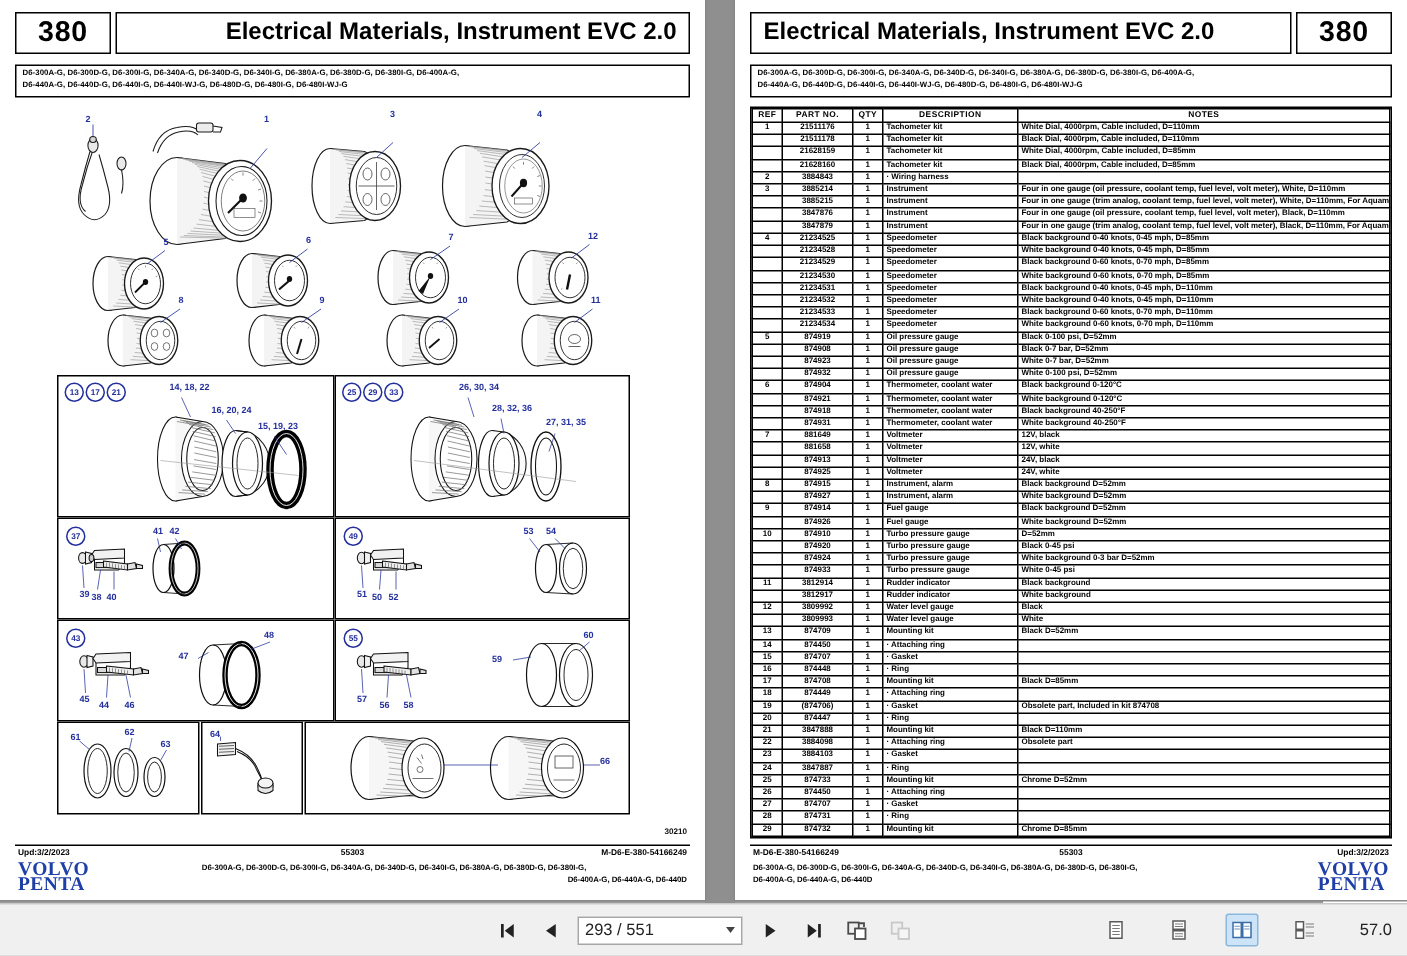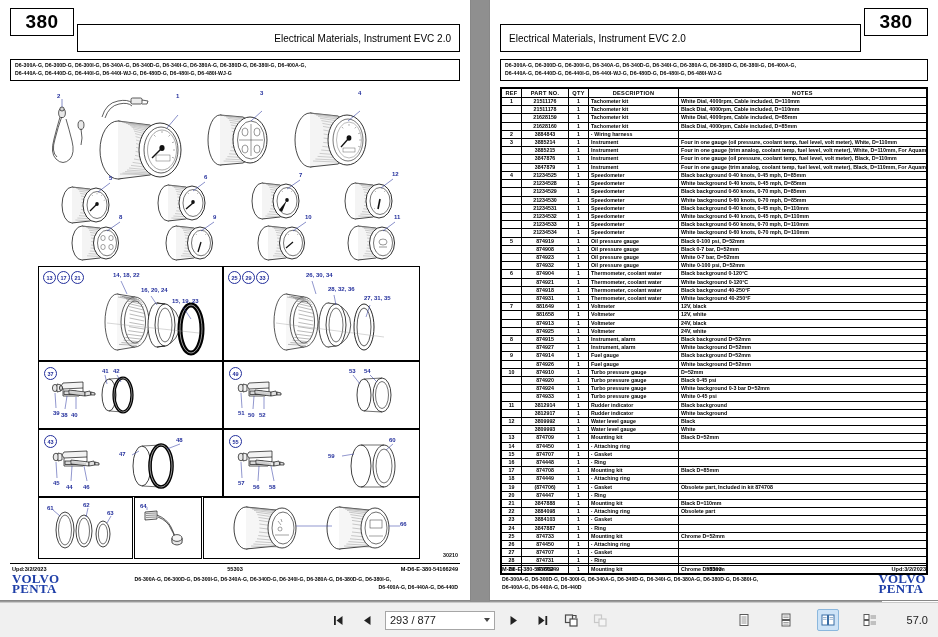--- a/index.html
+++ b/index.html
@@ -15,21 +15,21 @@
   .doc-area{position:absolute;left:0;top:0;width:850px;height:603px;background:#9a9a9a;padding-left:32px;}
   .page{position:absolute;top:0;background:#ffffff;height:600px;box-shadow:0 0 0 1px #888;}
   .page-left{left:0;width:470px;}
   .page-right{left:490px;width:448px;}
   .gutter{position:absolute;left:470px;top:0;width:20px;height:603px;background:#8f8f8f;}
 
   
   .hdr-row{display:flex;align-items:stretch;margin:8px 10px 0 10px;}
   .hdr-box{border:1.6px solid #000;display:flex;align-items:center;justify-content:center;background:#fff;}
   .hdr-num{width:62px;height:26px;font-size:19px;font-weight:700;letter-spacing:.5px;}
-  .hdr-title{flex:1;height:26px;justify-content:flex-end;padding-right:8px;font-size:10px;font-weight:400;margin-top:16px;}
+  .hdr-title{flex:1;height:26px;justify-content:flex-end;padding-right:8px;font-size:16px;font-weight:700;}
   .hdr-title.left-al{justify-content:flex-start;padding-left:8px;padding-right:0;}
   .hdr-sep{width:3px;}
 
   .models-box{margin:7px 10px 0 10px;border:1px solid #000;padding:2px 4px 3px 4px;
               font-size:5.2px;font-weight:700;line-height:1.45;letter-spacing:.05px;}
   .models-box .ln{white-space:nowrap;}
 
   
   .illus{position:relative;margin:4px 10px 0 10px;height:455px;}
   .fbox{position:absolute;border:1px solid #000;background:#fff;}
@@ -1386,21 +1386,21 @@
             <path d="M10.5 2 L10.5 11 L4.5 6.5 Z" fill="#222"></path>
             <rect x="2" y="2" width="1.8" height="9" fill="#222"></rect>
           </svg>
       </div>
       <div class="tb-btn" title="previous page">
         <svg width="13" height="13" viewBox="0 0 13 13">
             <path d="M9.5 2 L9.5 11 L3 6.5 Z" fill="#222"></path>
           </svg>
       </div>
       <div class="pagebox">
-        <span>293 / 877</span>
+        <span>293 / 551</span>
         <span class="caret"></span>
       </div>
       <div class="tb-btn" title="next page">
         <svg width="13" height="13" viewBox="0 0 13 13">
             <path d="M3.5 2 L3.5 11 L10 6.5 Z" fill="#222"></path>
           </svg>
       </div>
       <div class="tb-btn" title="last page">
         <svg width="13" height="13" viewBox="0 0 13 13">
             <path d="M2.5 2 L2.5 11 L8.5 6.5 Z" fill="#222"></path>

